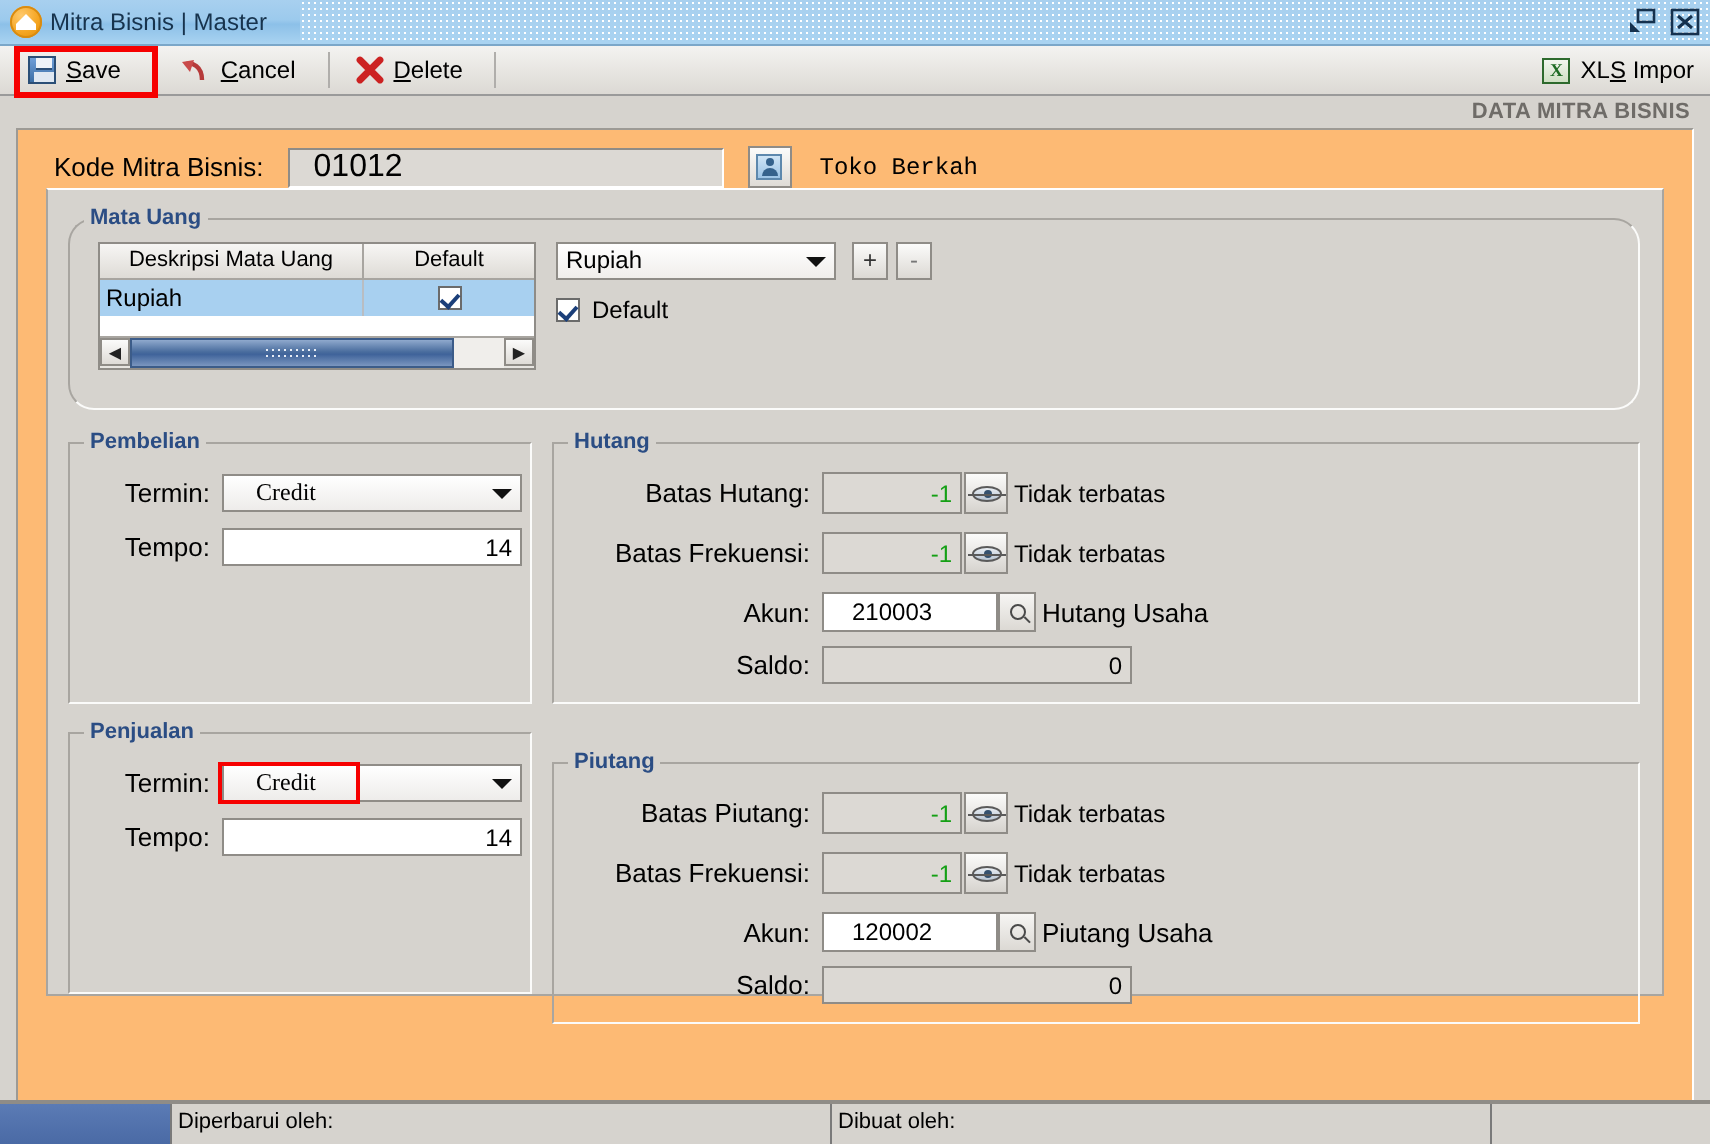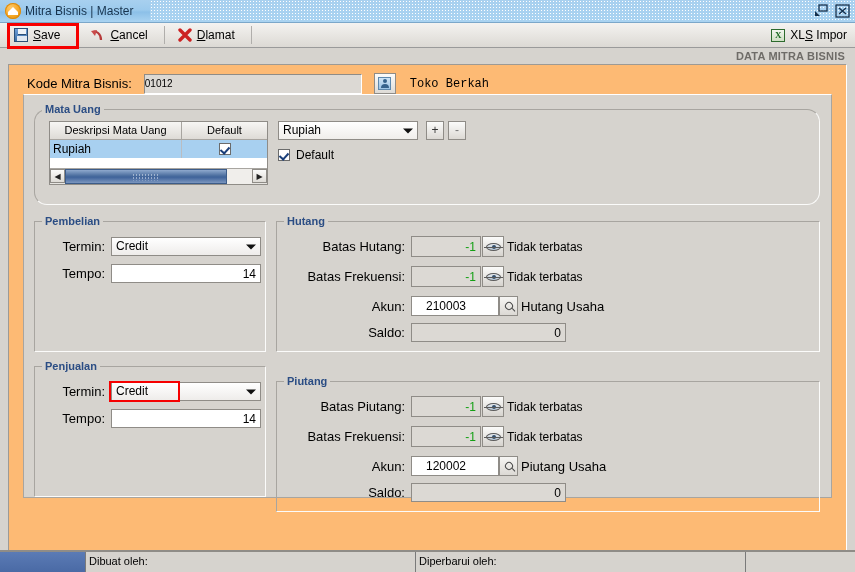--- a/index.html
+++ b/index.html
@@ -186,22 +186,22 @@
     padding: 8px 0 0 18px;
     gap: 6px;
   }
   .kode-label { font-size: 13px; }
   .kode-input {
     width: 218px; height: 20px;
     background: #dcd9d4;
     border: 1px solid #8f8c87;
     border-right-color:#ffffff; border-bottom-color:#ffffff;
     box-sizing: border-box;
-    font-size: 10px;
-    padding: 1px 0;
+    font-size: 16px;
+    padding: 1px 12px;
     line-height: 17px;
     color: #000;
     margin-left: 6px;
   }
   .btn-person {
     width: 22px; height: 21px;
     margin-left: 6px;
     background: linear-gradient(to bottom,#fbfbfa,#dedbd6);
     border: 1px solid #8f8c87;
     box-sizing: border-box;
@@ -443,21 +443,22 @@
   }
   .flabel { text-align: right; }
   .combo {
     height: 19px;
     background: linear-gradient(to bottom,#ffffff,#eeecea);
     border: 1px solid #8f8c87;
     box-sizing: border-box;
     position: relative;
     font-size: 12px;
     line-height: 17px;
-    padding-left: 4px;
+    padding-left: 16px;
+    font-family: Liberation Serif, serif;
   }
   .txt {
     height: 19px;
     background: #fff;
     border: 1px solid #8f8c87;
     box-sizing: border-box;
     font-size: 12px;
     line-height: 17px;
     text-align: right;
     padding-right: 4px;
@@ -594,21 +595,21 @@
     </span>
     <span><u>C</u><span>ancel</span></span>
   </div>
   <div class="tsep"></div>
   <div class="tbitem">
     <span class="icon-delete">
       <svg width="14" height="14" viewBox="0 0 14 14">
         <path d="M2 2 L12 12 M12 2 L2 12" stroke="#cc2222" stroke-width="3.4" stroke-linecap="round"></path>
       </svg>
     </span>
-    <span><u>D</u><span>lamat</span></span>
+    <span><u>D</u><span>elete</span></span>
   </div>
   <div class="tsep"></div>
 
   <div class="tbitem xls-impor">
     <span class="icon-xls">X</span>
     <span><span>XL</span><u>S</u><span> Impor</span></span>
   </div>
 
   <div class="save-hl"></div>
 </div>
@@ -771,20 +772,20 @@
         <span class="flabel" style="width:118px;">Saldo:</span>
         <input class="txt dis" style="width: 155px; margin-left: 6px;" type="text" readonly="" value="0">
       </div>
     </div>
 
   </div>
 </div>
 
 <div class="statusbar">
   <div class="sb-blue"></div>
+  <div class="sb-cell sb-c2">
+    <span>Diperbarui oleh:</span>
+  </div>
   <div class="sb-cell sb-c1">
     <span>Dibuat oleh:</span>
   </div>
-  <div class="sb-cell sb-c2">
-    <span>Diperbarui oleh:</span>
-  </div>
   <div class="sb-cell sb-c3"></div>
 </div>
 
 </body></html>

